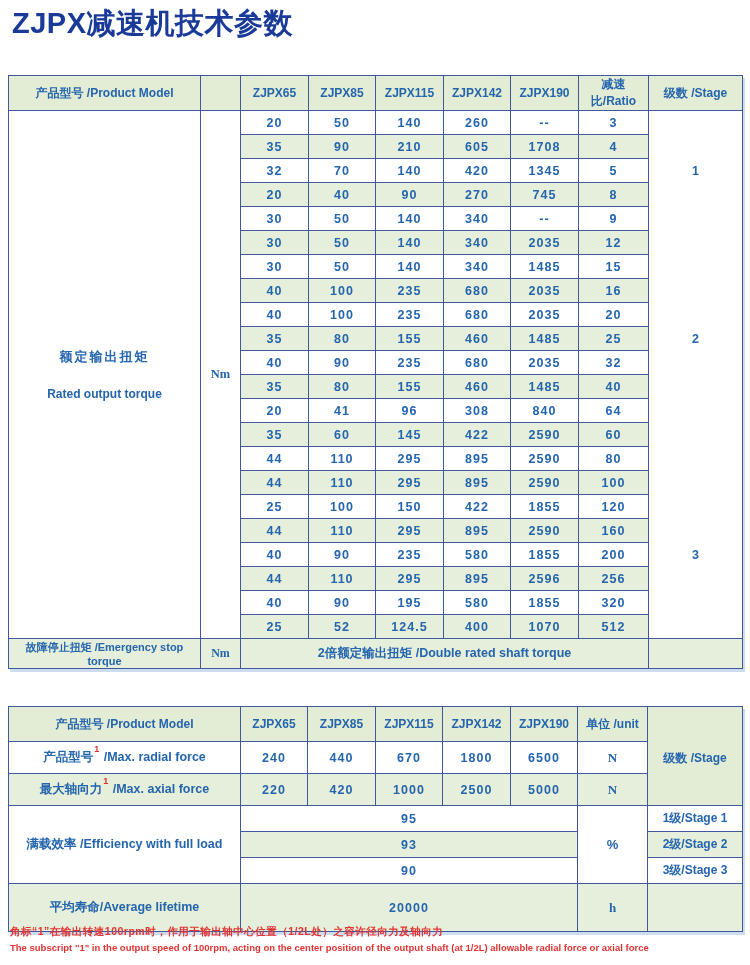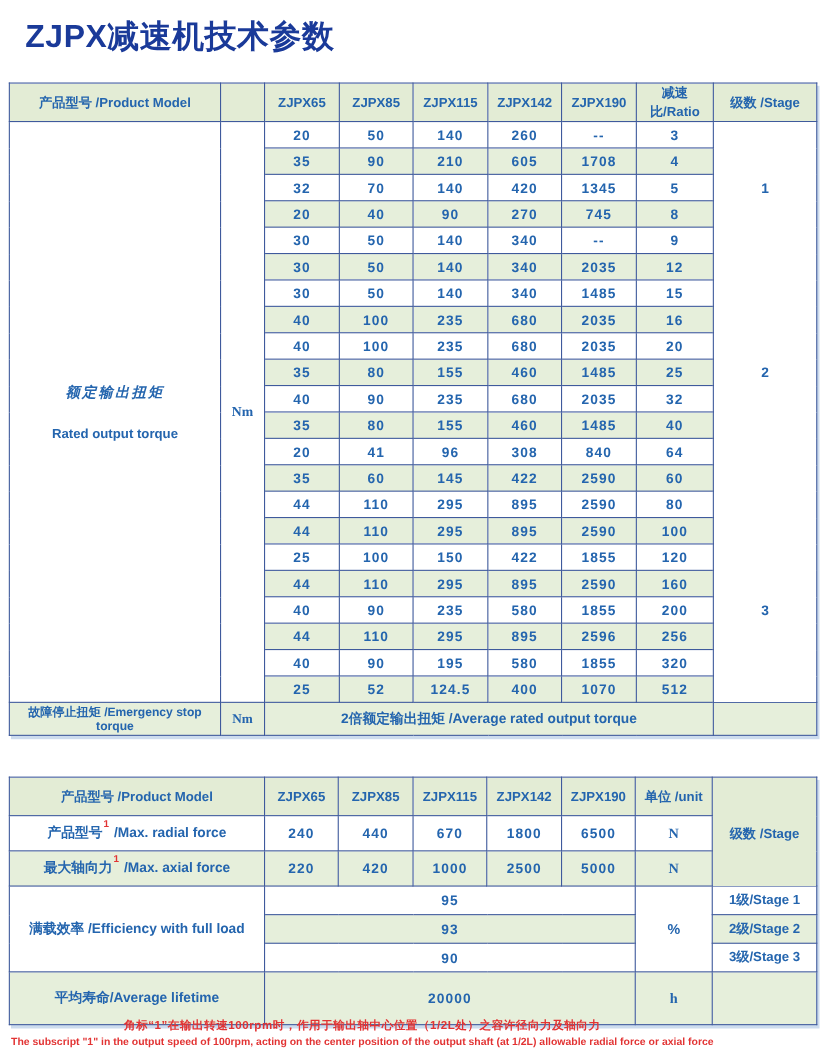--- a/index.html
+++ b/index.html
@@ -10,21 +10,21 @@
     --nav:#1a3a99;         
     --red:#e23333;         
   }
   *{box-sizing:border-box;}
   html,body{margin:0;padding:0;}
   body{
     width:750px;height:965px;position:relative;overflow:hidden;background:#fff;
     font-family:"Liberation Sans","DejaVu Sans",sans-serif;
   }
   .title{
-    position:absolute;left:8px;top:0;margin:15px;
+    position:absolute;left:8px;top:0;margin:4px;
     font-size:29px;line-height:38px;font-weight:bold;color:var(--nav);letter-spacing:.5px;
   }
   table.t{
     position:absolute;left:8px;border-collapse:collapse;table-layout:fixed;
     box-shadow:2px 3px 0 #cddcee;
   }
   #t1{top:75px;}
   #t2{top:706px;}
   .t td,.t th{
     border:1px solid var(--bd);padding:0;margin:0;
@@ -35,42 +35,42 @@
   #t1 tr.hd th{height:30px;}
   #t2 tr.hd th{height:35px;}
   tr.rw td{background:#fff;}
   tr.rg td{background:var(--st);}
   tr.fr td{background:var(--st);height:30px;font-size:11px;}
   td.num{font-size:12.5px;letter-spacing:1px;}
   
   td.mL,td.mU,td.mS{
     background:repeating-linear-gradient(180deg,#fff 0 24px,var(--st) 24px 48px);
   }
-  td.mL .lz{font-size:13px;letter-spacing:2px;margin-bottom:21px;font-style:italic;}
+  td.mL .lz{font-size:13px;letter-spacing:2px;margin-bottom:21px;}
   td.mL .le{font-size:12px;}
   td.mU{font-size:12.5px;font-family:"Liberation Serif","DejaVu Serif",serif;}
   td.mS{position:relative;}
   td.mS span{
     position:absolute;left:0;width:100%;height:24px;line-height:24px;
     text-align:center;font-size:12.5px;
   }
   
   th.stgM{
     background:linear-gradient(180deg,var(--hb) 0 35px,#fff 35px 67px,var(--st) 67px 99px);
     position:relative;
   }
   th.stgM span{position:absolute;left:0;top:35px;width:100%;height:32px;line-height:32px;}
   td.effL,td.effU{
     background:linear-gradient(180deg,#fff 0 26px,var(--st) 26px 52px,#fff 52px 78px);
     text-align:center;
   }
   td.lab{font-size:12.5px;}
   td.effU{font-size:13px;}
   sup.red{color:var(--red);font-size:9px;position:relative;top:-4px;margin:0 1px;font-weight:bold;}
-  .notes{position:absolute;left:10px;top:925px;color:var(--red);font-weight:bold;text-align:center;}
+  .notes{position:absolute;left:10px;top:925px;color:var(--red);font-weight:bold;}
   .notes .zh{font-size:10.5px;letter-spacing:.5px;}
   .notes .en{font-size:9.5px;margin-top:3px;white-space:nowrap;}
 </style>
 </head>
 <body>
 
 <div>
   <h1 class="title">ZJPX减速机技术参数</h1>
 
   <table class="t" id="t1">
@@ -279,21 +279,21 @@
           <td class="num">25</td>
           <td class="num">52</td>
           <td class="num">124.5</td>
           <td class="num">400</td>
           <td class="num">1070</td>
           <td class="num">512</td>
         </tr>
         <tr class="fr">
           <td>故障停止扭矩 /Emergency stop torque</td>
           <td style="font-size:12px;font-family:&quot;Liberation Serif&quot;,&quot;DejaVu Serif&quot;,serif">Nm</td>
-          <td colspan="6" style="font-size:12.5px">2倍额定输出扭矩 /Average rated output torque</td>
+          <td colspan="6" style="font-size:12.5px">2倍额定输出扭矩 /Double rated shaft torque</td>
           <td></td>
         </tr>
       </tbody>
     </table>
 
   <table class="t" id="t2">
       <colgroup>
         <col style="width: 232px;">
         <col style="width: 67px;">
         <col style="width: 68px;">

